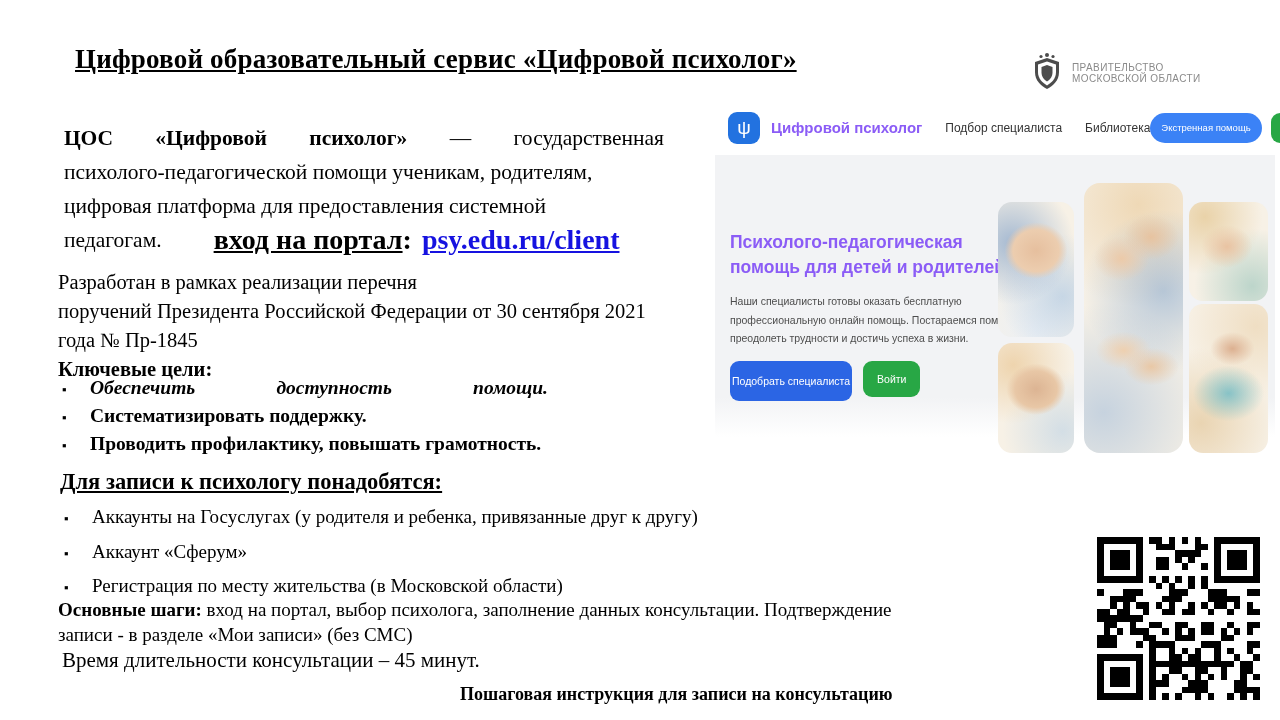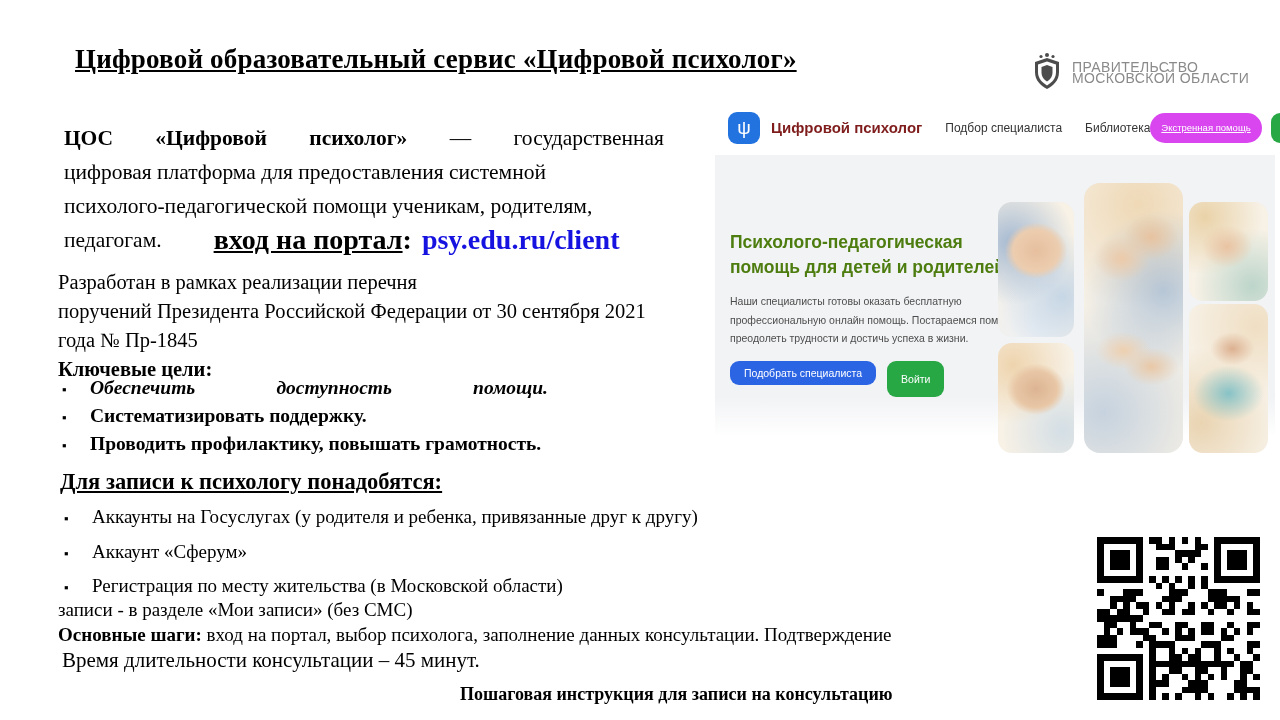--- a/index.html
+++ b/index.html
@@ -8,61 +8,61 @@
   .abs{position:absolute;}
 
   
   .slide-title{left:75px;top:44px;font-size:27px;font-weight:bold;text-decoration:underline;letter-spacing:.2px;}
   .intro{left:64px;top:90px;width:600px;font-size:21.5px;line-height:34px;margin-top:31px;}
   .intro .l1{text-align:justify;text-align-last:justify;}
   .intro b{font-weight:bold;}
   .intro-last{display:flex;align-items:center;}
   .portal-label{font-size:28px;font-weight:bold;text-decoration:underline;margin-left:52px;}
   .portal-colon{font-size:28px;font-weight:bold;margin-right:10px;}
-  .portal-link{font-size:28px;font-weight:bold;color:#1612e0;cursor:pointer;}
+  .portal-link{font-size:28px;font-weight:bold;color:#1612e0;text-decoration:underline;cursor:pointer;}
 
   .developed{left:58px;top:268px;width:660px;font-size:20.5px;line-height:29px;}
   .goals-heading{font-weight:bold;}
   .goals{left:62px;top:377px;width:560px;font-size:19.5px;font-weight:bold;}
   .g-item{display:flex;align-items:baseline;height:28px;}
   .bullet{font-size:13px;width:28px;flex:0 0 28px;}
   .g-just{width:458px;text-align:justify;text-align-last:justify;font-style:italic;}
 
   .signup-heading{left:60px;top:469px;font-size:22.5px;font-weight:bold;text-decoration:underline;}
   .signup{left:64px;top:506px;width:760px;font-size:19px;}
   .s-item{display:flex;align-items:baseline;height:34.5px;}
 
   .steps{left:58px;top:597px;width:985px;font-size:19px;line-height:25px;}
   .steps b{font-weight:bold;}
   .duration{left:62px;top:648px;font-size:21px;}
   .slide-footer{left:460px;top:684px;font-size:18px;font-weight:bold;}
 
   
   .gov{left:1032px;top:52px;display:flex;align-items:center;gap:10px;}
-  .gov-text{font-family:"Liberation Sans","DejaVu Sans",sans-serif;font-size:14px;line-height:11px;
+  .gov-text{font-family:"Liberation Sans","DejaVu Sans",sans-serif;font-size:10px;line-height:11px;
             color:#8a8a8a;letter-spacing:.4px;}
 
   
   .site{left:715px;top:100px;width:560px;height:358px;font-family:"Liberation Sans","DejaVu Sans",sans-serif;}
   .site-header{position:absolute;left:0;top:0;width:560px;height:55px;background:#fff;display:flex;align-items:center;}
   .site-logo{width:32px;height:32px;border-radius:9px;background:#2272e0;color:#fff;display:flex;
              align-items:center;justify-content:center;font-size:19px;margin-left:13px;flex:0 0 32px;}
-  .site-brand{font-size:15px;font-weight:bold;color:#7f1d1d;margin-left:11px;white-space:nowrap;}
+  .site-brand{font-size:15px;font-weight:bold;color:#8b5cf6;margin-left:11px;white-space:nowrap;}
   .site-nav{display:flex;gap:23px;margin-left:23px;font-size:12px;color:#333;white-space:nowrap;}
   .site-nav span{cursor:pointer;}
   .site-header-btns{margin-left:auto;margin-right:9px;display:flex;gap:9px;align-items:center;}
   .btn{display:flex;align-items:center;justify-content:center;color:#fff;cursor:pointer;white-space:nowrap;}
-  .btn-emergency{background:#d946ef;border-radius:15px;height:30px;padding:0 11px;font-size:9.5px;text-decoration:underline;}
+  .btn-emergency{background:#3b82f6;border-radius:15px;height:30px;padding:0 11px;font-size:9.5px;}
   .btn-login-sm{background:#28a745;border-radius:9px;height:30px;padding:0 12px;font-size:10px;}
   .site-hero{position:absolute;left:0;top:55px;width:560px;height:282px;
              background:linear-gradient(180deg,#f2f3f5 0%,#f2f3f5 86%,#ffffff 100%);}
-  .hero-title{position:absolute;left:15px;top:130px;font-size:17.5px;font-weight:bold;line-height:25px;color:#4d7c0f;}
+  .hero-title{position:absolute;left:15px;top:130px;font-size:17.5px;font-weight:bold;line-height:25px;color:#8b5cf6;}
   .hero-text{position:absolute;left:15px;top:192px;font-size:10.5px;line-height:18.5px;color:#4d4d4d;}
   .hero-btns{position:absolute;left:15px;top:261px;display:flex;gap:11px;}
-  .btn-primary{background:#2b65e4;border-radius:9px;height:24px;padding:0 14px;font-size:10.5px;}
+  .btn-primary{background:#2b65e4;border-radius:9px;height:40px;padding:0 2px;font-size:10.5px;}
   .btn-login{background:#28a745;border-radius:9px;height:36px;padding:0 14px;font-size:10.5px;}
 
   .photo{position:absolute;border-radius:14px;background-color:#f7f1e6;}
   .ph-l1{left:283px;top:102px;width:76px;height:135px;
      background-image:radial-gradient(ellipse 55% 28% at 50% 36%,#e6bf9e 0%,#eccdaf 55%,transparent 75%),
      radial-gradient(circle at 18% 30%,rgba(122,156,199,.65),transparent 55%),
      radial-gradient(circle at 85% 70%,rgba(170,197,224,.6),transparent 55%),
      radial-gradient(circle at 50% 95%,rgba(235,240,246,.9),transparent 60%);}
   .ph-l2{left:283px;top:243px;width:76px;height:110px;
      background-image:radial-gradient(ellipse 50% 30% at 50% 42%,#dcb493 0%,#e8c7a6 55%,transparent 78%),
@@ -88,22 +88,22 @@
 
   .qr{left:1097px;top:537px;width:163px;height:163px;}
 </style>
 </head>
 <body>
 
 <div class="abs slide-title">Цифровой образовательный сервис «Цифровой психолог»</div>
 
 <div class="abs intro">
   <div class="l1"><b>ЦОС «Цифровой психолог»</b><span> — государственная</span></div>
+  <div>психолого-педагогической помощи ученикам, родителям,</div>
   <div>цифровая платформа для предоставления системной</div>
-  <div>психолого-педагогической помощи ученикам, родителям,</div>
   <div class="intro-last">
     <span>педагогам.</span>
     <span class="portal-label">вход на портал</span>
     <span class="portal-colon">:</span>
     <span class="portal-link">psy.edu.ru/client</span>
   </div>
 </div>
 
 <div class="abs developed">
   <div>Разработан в рамках реализации перечня</div>
@@ -137,22 +137,22 @@
     <span class="bullet">▪</span>
     <span>Аккаунт «Сферум»</span>
   </div>
   <div class="s-item">
     <span class="bullet">▪</span>
     <span>Регистрация по месту жительства (в Московской области)</span>
   </div>
 </div>
 
 <div class="abs steps">
+  <div><b>Основные шаги:</b><span> вход на портал, выбор психолога, заполнение данных консультации. Подтверждение</span></div>
   <div>записи - в разделе «Мои записи» (без СМС)</div>
-  <div><b>Основные шаги:</b><span> вход на портал, выбор психолога, заполнение данных консультации. Подтверждение</span></div>
 </div>
 
 <div class="abs duration">Время длительности консультации – 45 минут.</div>
 <div class="abs slide-footer">Пошаговая инструкция для записи на консультацию</div>
 
 <div class="abs gov">
   <span>
     <svg width="30" height="38" viewBox="0 0 30 38">
       <circle cx="15" cy="3" r="2" fill="#4c4c4c"></circle>
       <circle cx="9" cy="4.5" r="1.6" fill="#4c4c4c"></circle>

